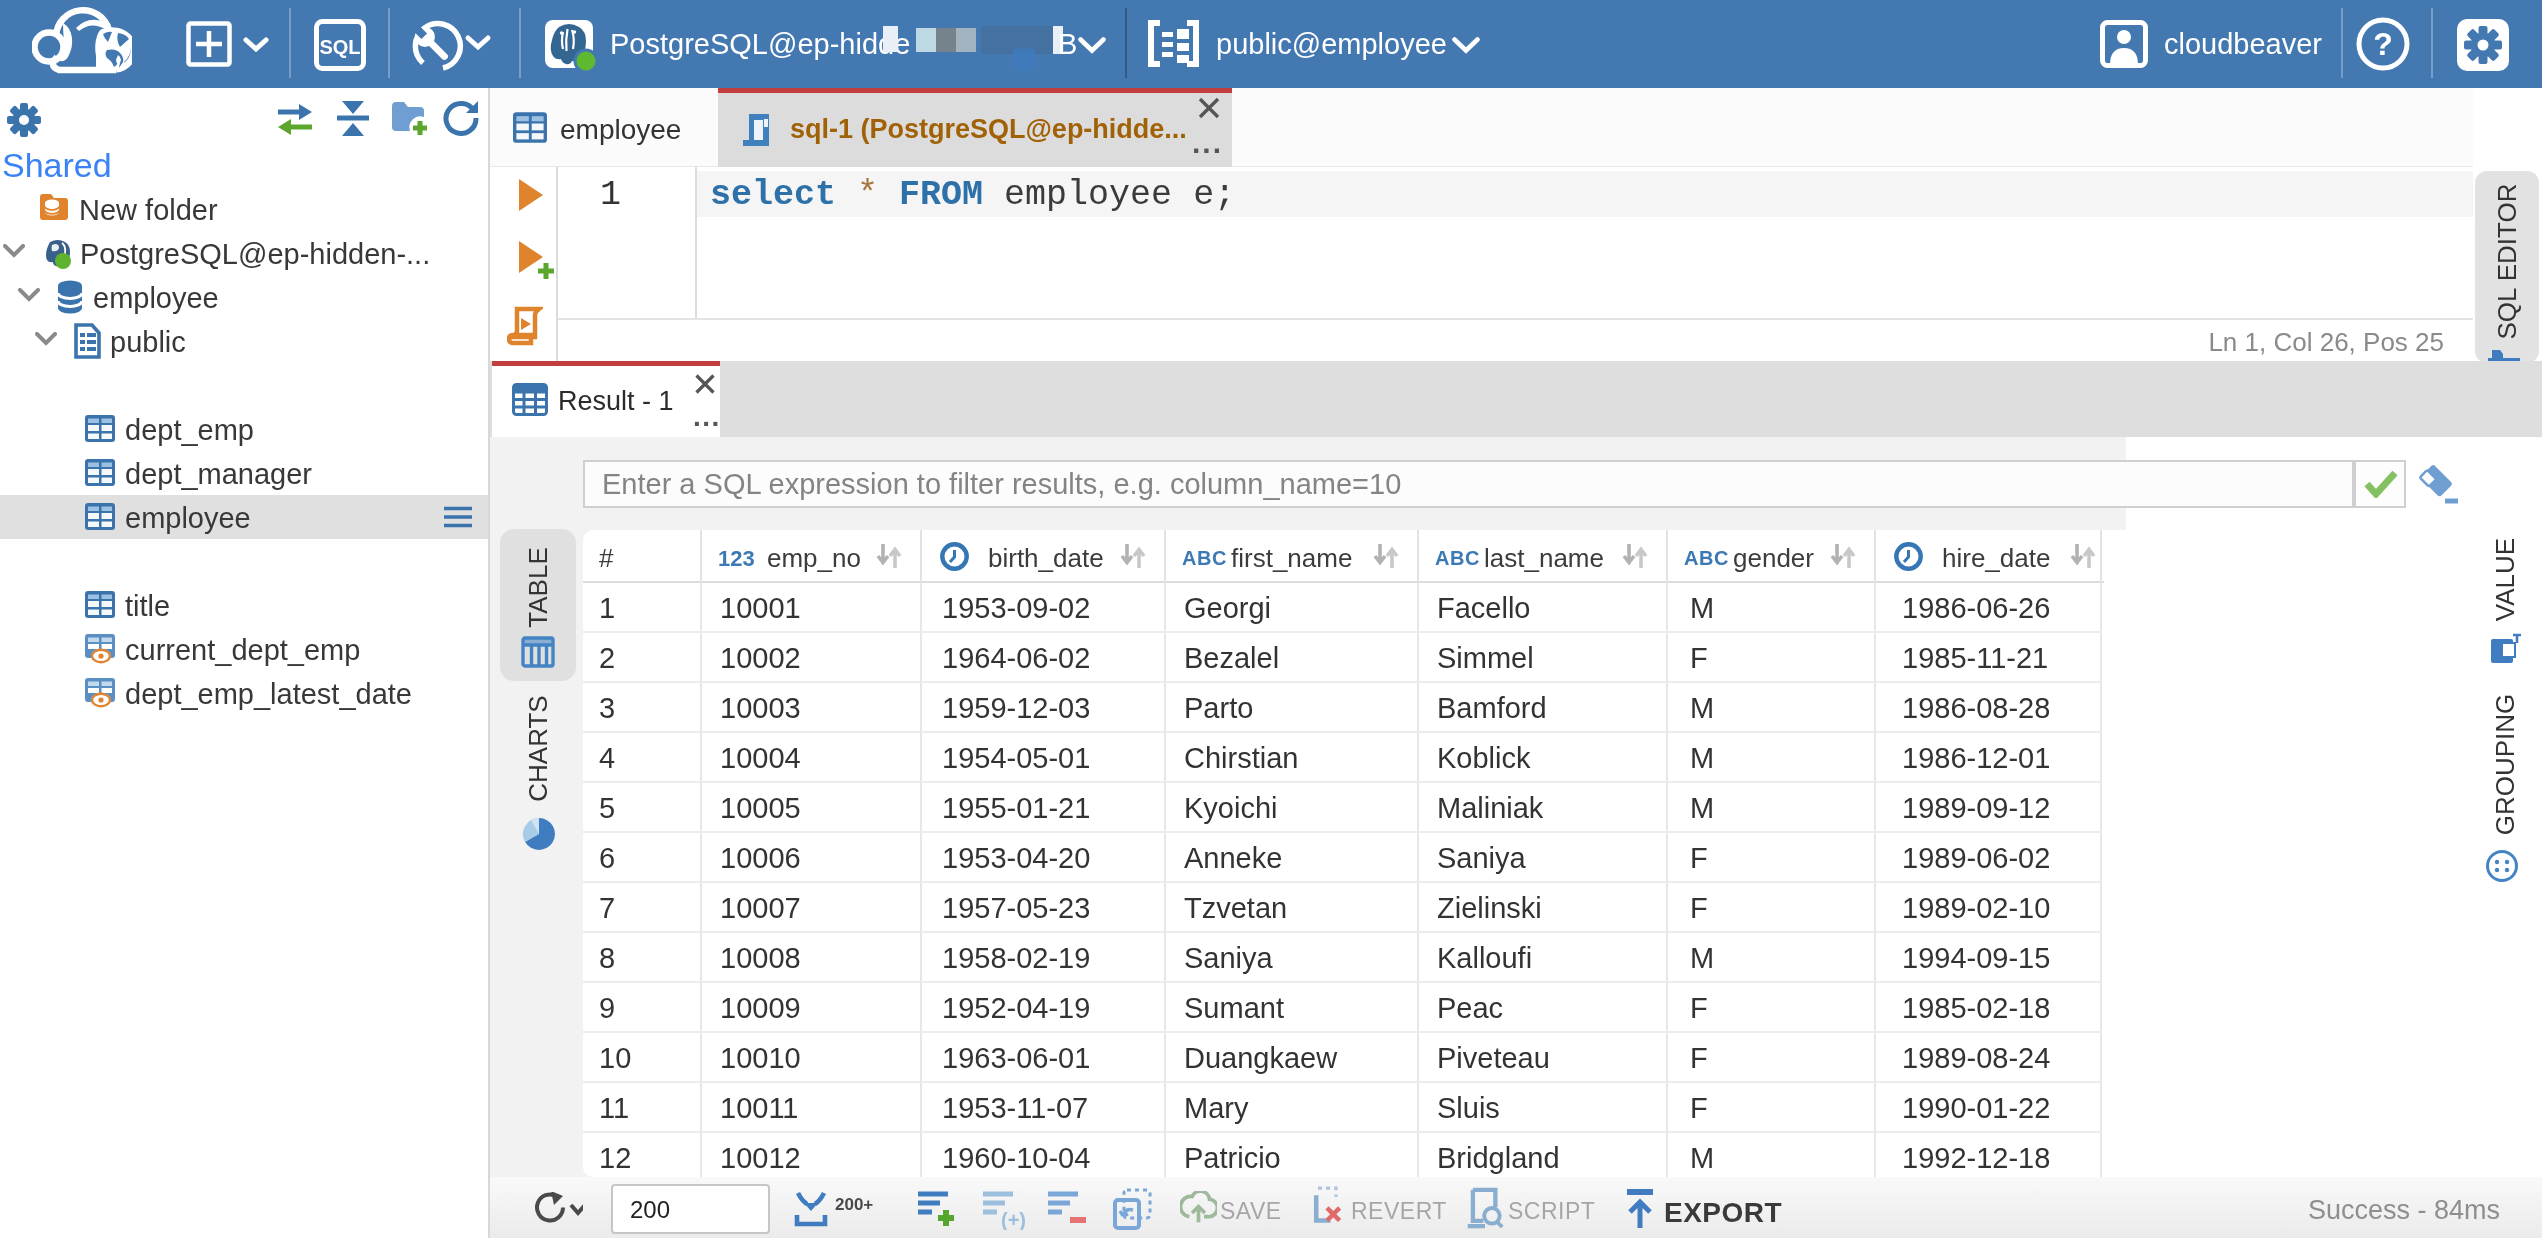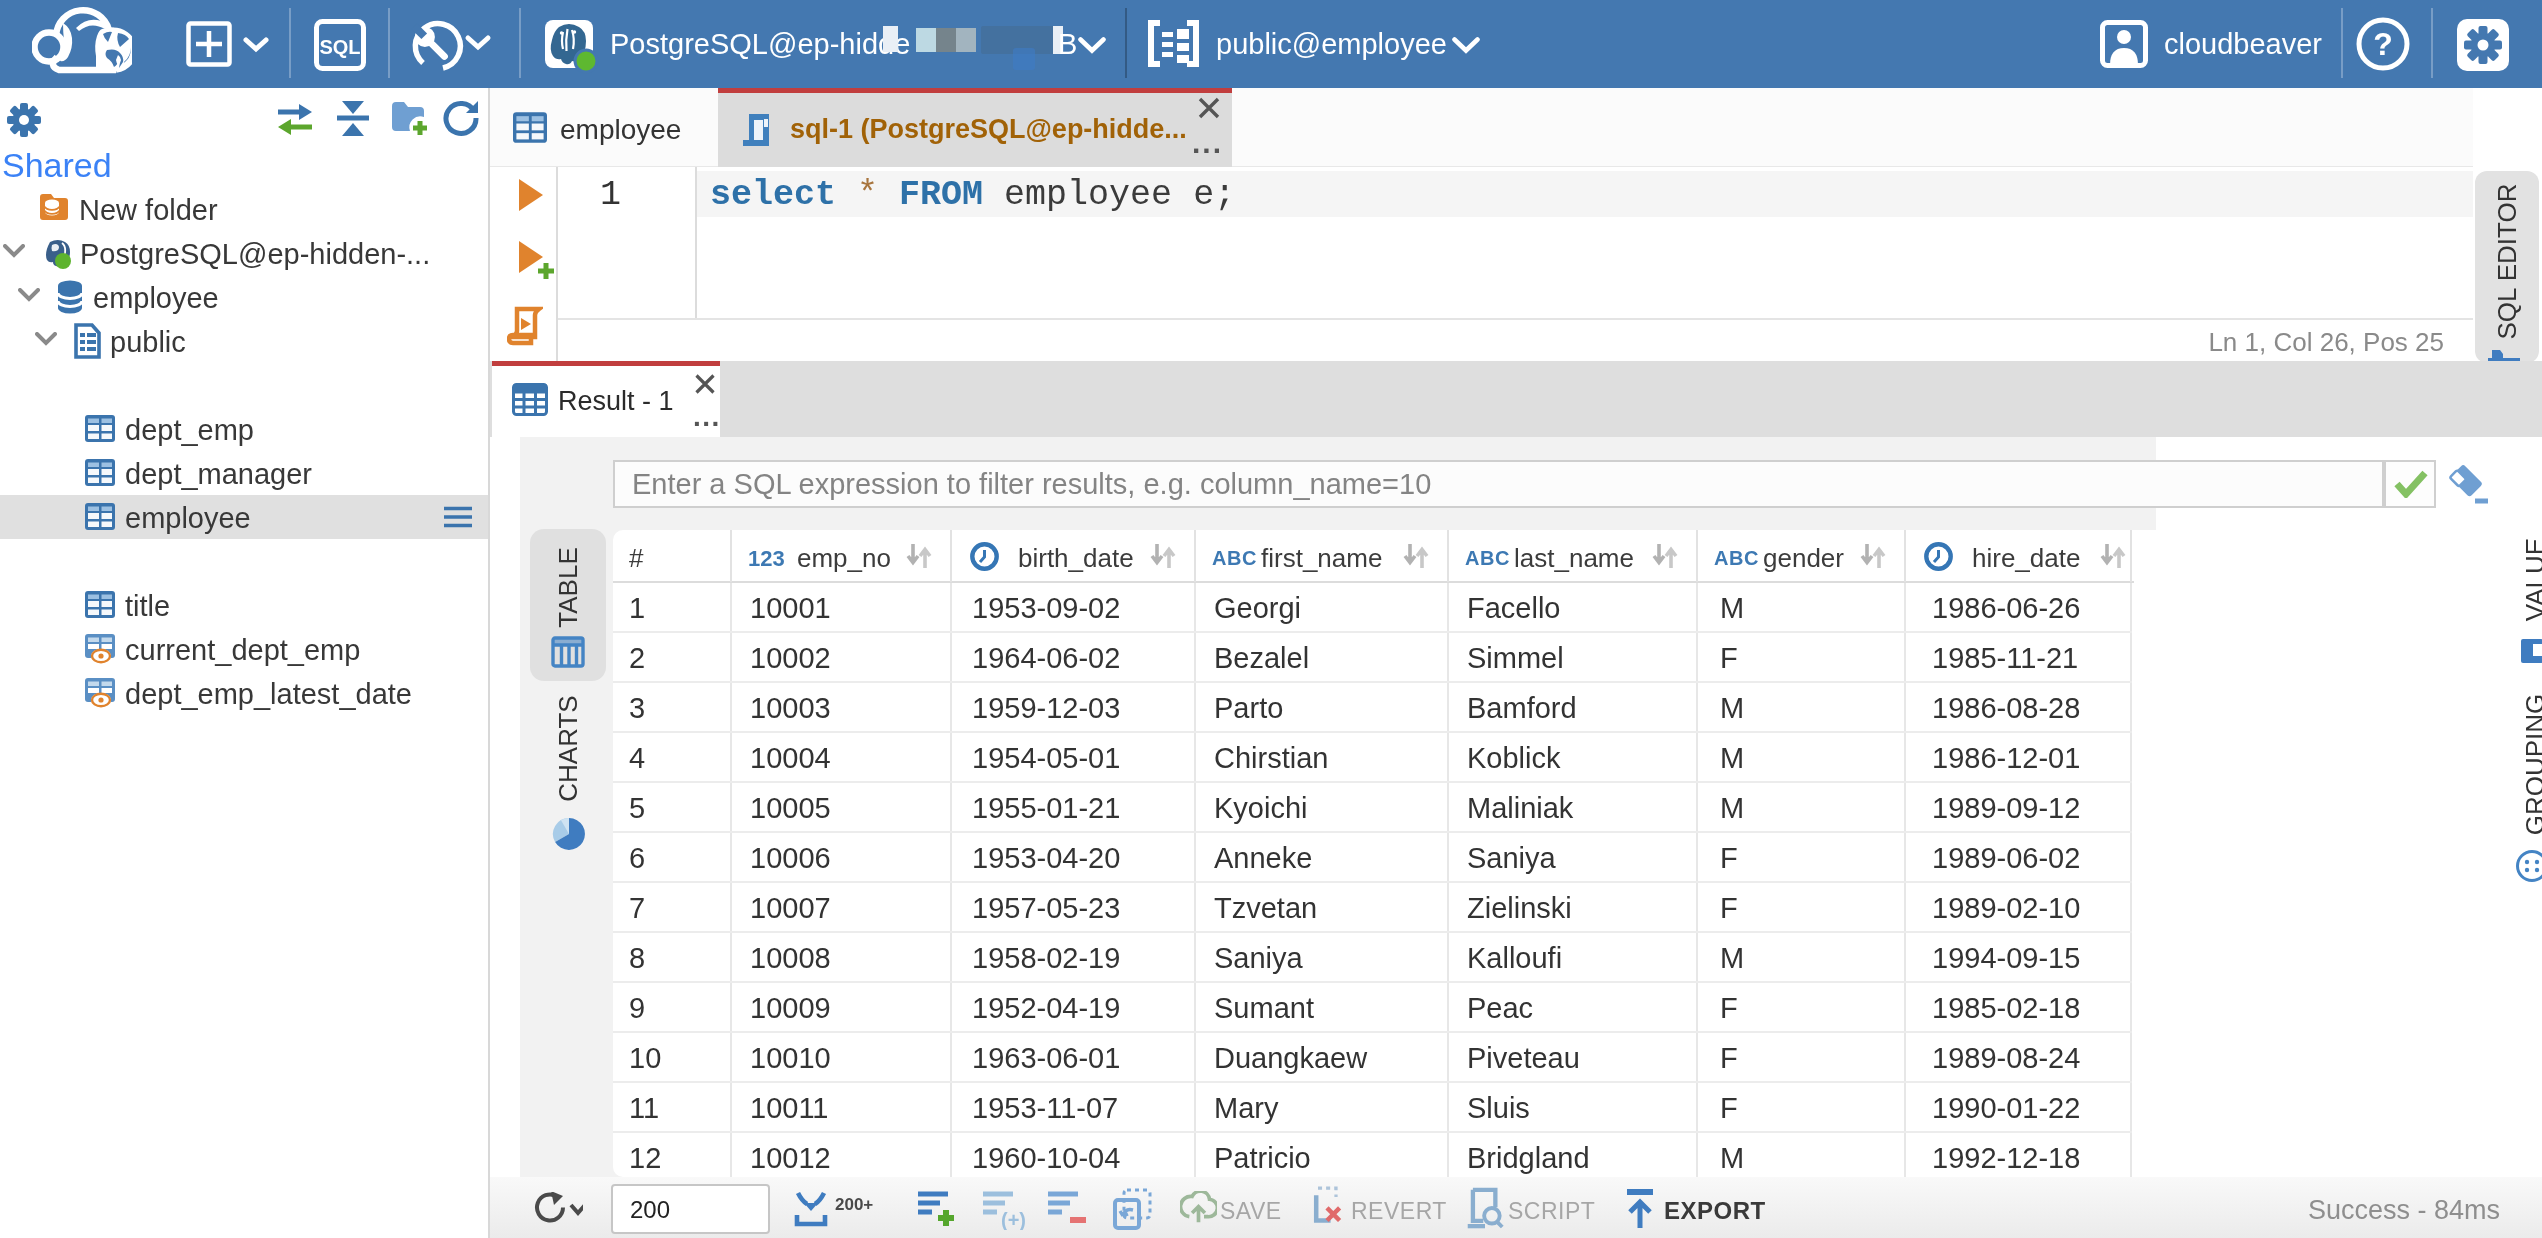--- a/index.html
+++ b/index.html
@@ -19,21 +19,21 @@
   .trow { position:absolute; left:0; width:488px; height:44px; font-size:29px; color:#383838; }
   .trow span { position:absolute; top:7px; }
 
   
   #tabbar { position:absolute; left:490px; top:88px; width:2052px; height:79px; background:#fbfbfb; border-bottom:1px solid #e8e8e8; }
   
   #editor { position:absolute; left:490px; top:167px; width:1983px; height:194px; background:#fff; }
   #rstrip-top { position:absolute; left:2473px; top:88px; width:69px; height:273px; background:#fff; }
   
   #band { position:absolute; left:490px; top:361px; width:2052px; height:76px; background:#dedede; }
-  #resultarea { position:absolute; left:490px; top:437px; width:1636px; height:801px; background:#f2f2f2;margin-left:30px; }
+  #resultarea { position:absolute; left:490px; top:437px; width:1636px; height:801px; background:#f2f2f2; }
   #sheet { position:absolute; left:93px; top:93px; width:1875px; height:647px; background:#fff; border-radius:10px; overflow:hidden; }
   .hcell { position:absolute; top:0; height:52px; border-right:2px solid #e2e2e2; }
   .hname { position:absolute; top:13px; font-size:26px; color:#3c3c3c; }
   .drow { position:absolute; left:0; width:1519px; height:50px; border-bottom:2px solid #ececec; }
   .dcell { position:absolute; top:9px; font-size:29px; color:#333; white-space:nowrap; }
   .abci { font-size:20px; font-weight:bold; color:#3d79b3; letter-spacing:.5px; }
   .colborders div { position:absolute; top:0; width:2px; height:100%; background:#e7e7e7; }
 </style>
 </head>
 <body>
@@ -644,15 +644,15 @@
     <path d="M8 2 v36 h12" fill="none" stroke="#8aaecf" stroke-width="5"></path>
     <path d="M2 44 h20" stroke="#8aaecf" stroke-width="5"></path>
     <circle cx="30" cy="32" r="9" fill="none" stroke="#8aaecf" stroke-width="4.5"></circle>
     <path d="M36 39 l6 6" stroke="#8aaecf" stroke-width="4.5"></path>
   </svg>
   <div class="abs" style="left:1018px;top:21px;font-size:23px;color:#a6a6a6;font-weight:500;letter-spacing:.5px">SCRIPT</div>
   <svg class="abs" style="left:1135px;top:11px" width="30" height="42" viewBox="0 0 30 42">
     <path d="M2 4 h26" stroke="#3f7cc0" stroke-width="6"></path>
     <path d="M15 40 v-24 M5 24 l10 -10 l10 10" fill="none" stroke="#3f7cc0" stroke-width="5"></path>
   </svg>
-  <div class="abs" style="left:1174px;top:20px;font-size:24px;color:#3a3a3a;font-weight:bold;letter-spacing:.5px">EXPORT</div>
+  <div class="abs" style="left:1174px;top:20px;font-size:28px;color:#3a3a3a;font-weight:bold;letter-spacing:.5px">EXPORT</div>
   <div class="abs" style="right:42px;top:18px;font-size:27px;color:#8e8e8e">Success - 84ms</div>
 </div>
 
 </body></html>

